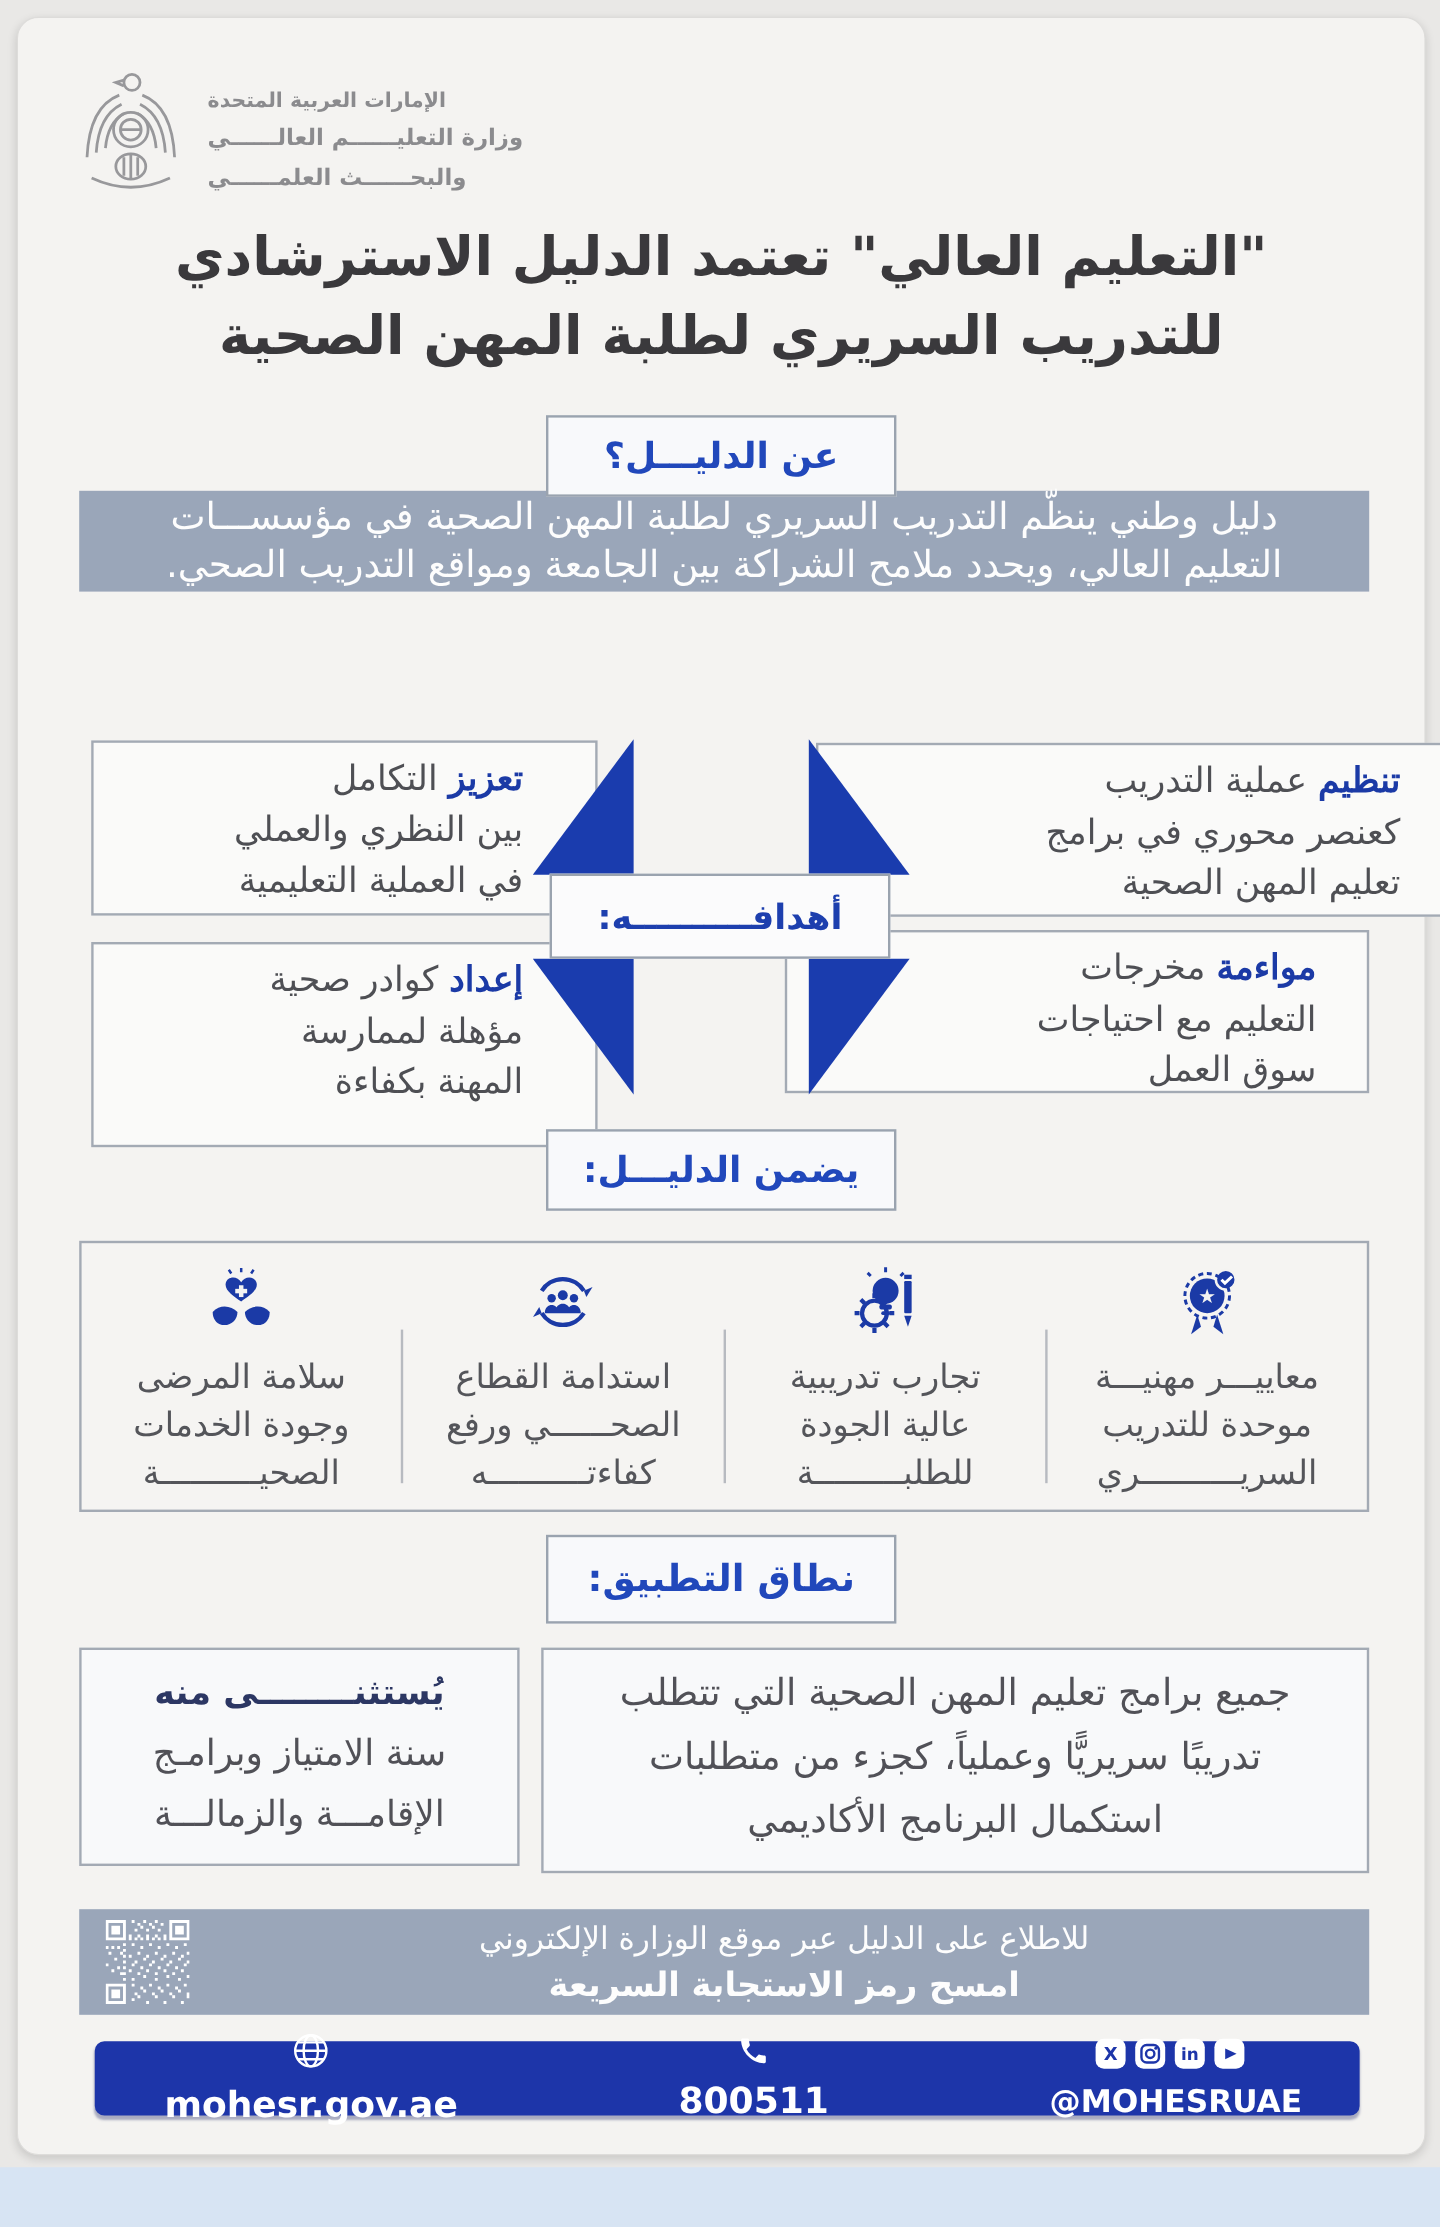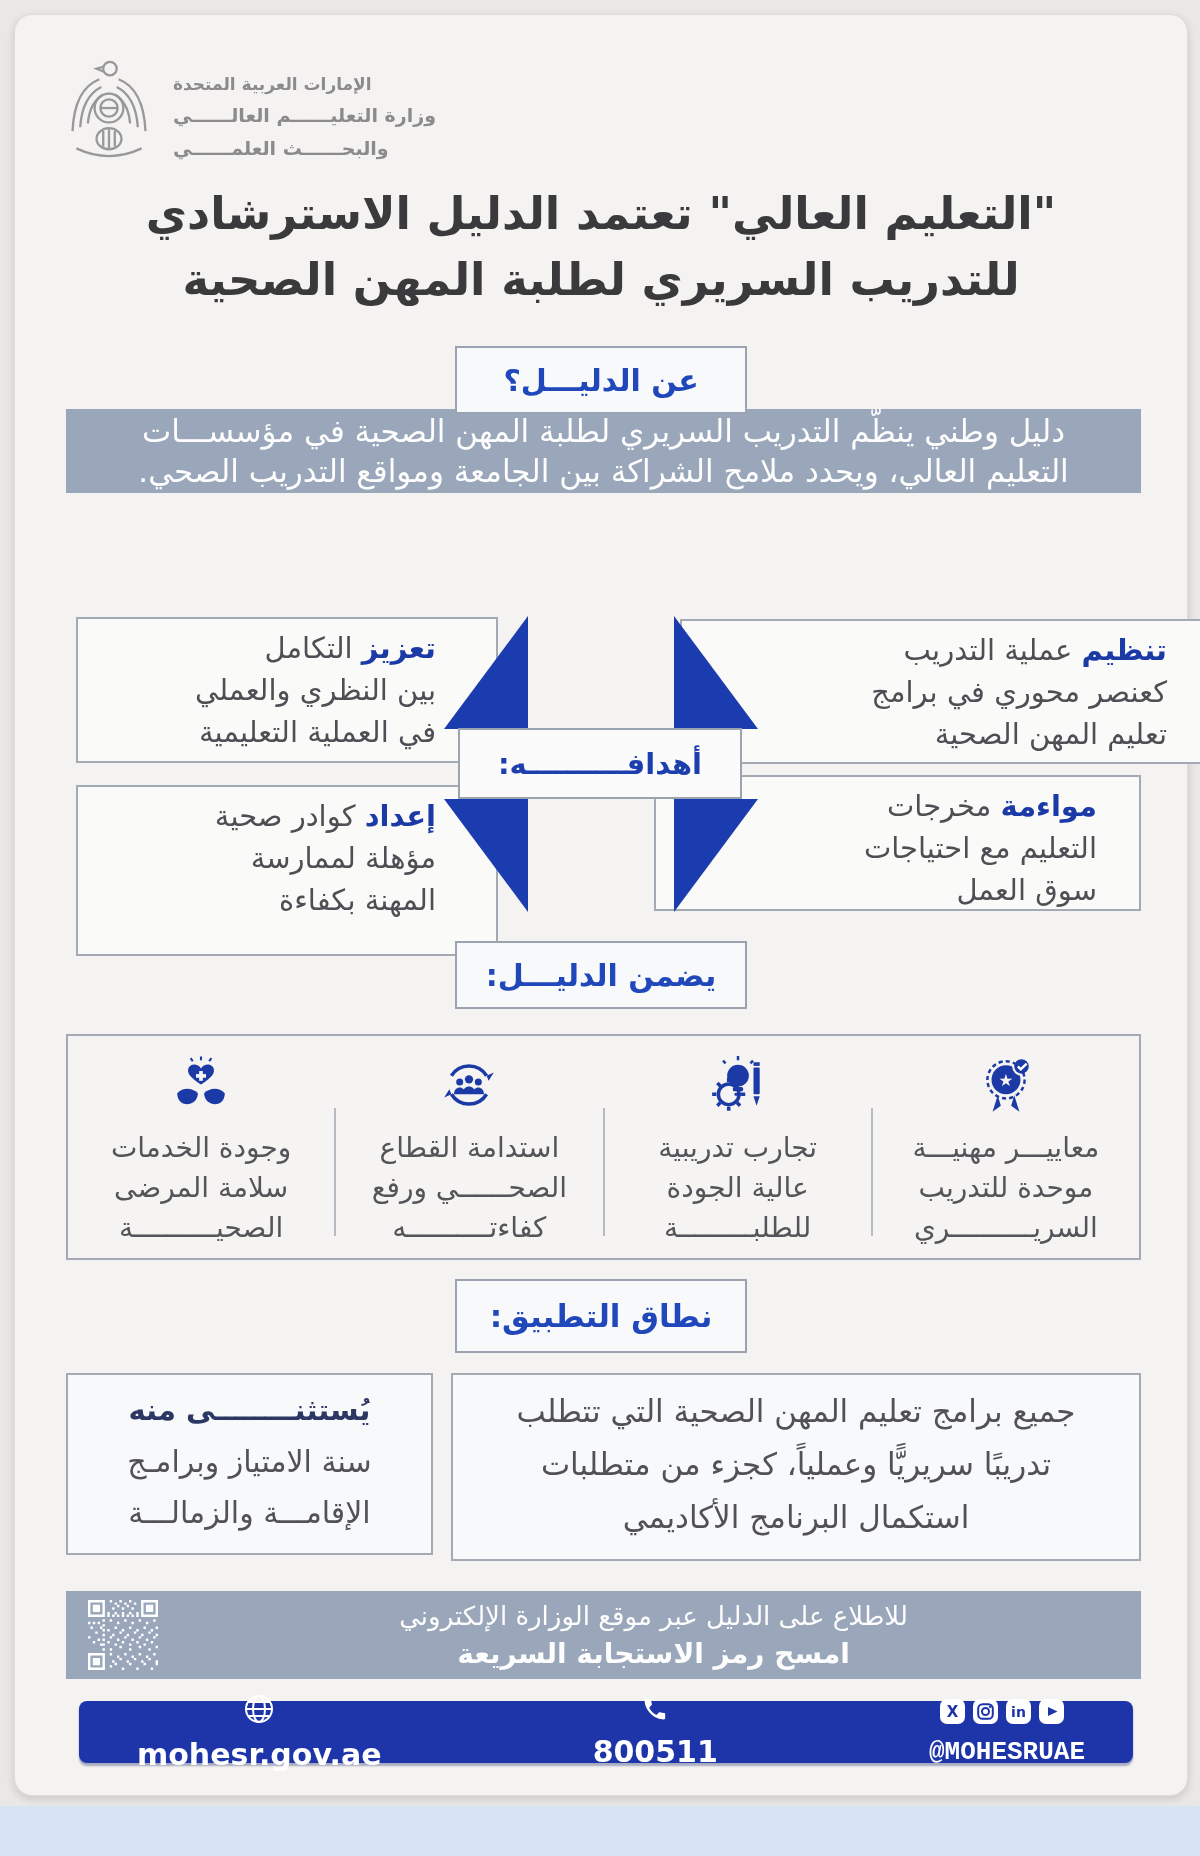--- a/index.html
+++ b/index.html
@@ -41,21 +41,21 @@
   }
   .about-panel{top:394px;height:84px;font-size:31px;line-height:40px;padding-top:2px;box-sizing:border-box;}
 
   
   .objectives{position:absolute;left:51px;top:598px;width:1075px;height:302px;}
   .obj-box{
     position:absolute;background:#fafaf9;border:2px solid #a3aab4;box-sizing:border-box;
     direction:rtl;text-align:right;font-size:29px;line-height:42px;color:#4e4f54;
     padding-top:8px;
   }
-  .obj-box .lead{font-weight:bold;color:#1b3aa6;}
+  .obj-box .lead{font-weight:bold;color:#1b3aa6;font-family:Liberation Serif, serif;}
   .obj-tr{left:614px;top:6px;width:531px;height:145px;padding-right:42px;padding-left:13px;}
   .obj-tl{left:10px;top:4px;width:422px;height:146px;padding-right:60px;}
   .obj-br{left:588px;top:162px;width:487px;height:136px;padding-right:42px;}
   .obj-bl{left:10px;top:160px;width:422px;height:171px;padding-right:60px;margin-top:12px;}
   .obj-motif{position:absolute;left:375px;top:2px;z-index:2;}
   .obj-label{
     position:absolute;left:392px;top:115px;width:284px;height:71px;z-index:4;
     background:#fbfbfc;border:2px solid #9aa3af;box-sizing:border-box;
     display:flex;align-items:center;justify-content:center;direction:rtl;
     font-size:29px;font-weight:bold;color:#1d3fae;
@@ -94,21 +94,21 @@
   
   .footer-bar{
     position:absolute;left:64px;top:1686px;width:1054px;height:62px;border-radius:8px;
     background:#1d35a9;box-shadow:0 3px 2px rgba(25,35,100,.35);
     display:flex;align-items:center;justify-content:space-between;
     padding:0 48px 0 58px;box-sizing:border-box;color:#ffffff;
   }
   .f-group{display:flex;align-items:center;gap:12px;flex-direction:column;}
   .f-site{font-size:30px;font-weight:bold;}
   .f-phone{font-size:30px;font-weight:bold;}
-  .f-handle{font-size:26px;font-weight:bold;font-family:Liberation Mono, monospace;}
+  .f-handle{font-size:26px;font-weight:bold;}
   .soc-row{display:flex;align-items:center;gap:6px;margin-right:10px;}
 </style>
 </head>
 <body>
 
 <div class="card">
 
   <div class="logo-row">
     <svg width="96" height="108" viewBox="0 0 100 110">
       <g stroke="#98989b" stroke-width="2.4" fill="none">
@@ -261,22 +261,22 @@
           <g fill="#1b3aa6">
             <path d="M30 14c3-5.5 11.5-5 12.5 1 1 5.5-6.5 10.5-12.5 14.5-6-4-13.5-9-12.5-14.5 1-6 9.5-6.5 12.5-1z"></path>
             <path d="M7 38 C13 31.5 22 33 27 38 C27 44 22 49.5 14.5 48.5 C9.5 47.5 7 43 7 38 Z"></path>
             <path d="M53 38 C47 31.5 38 33 33 38 C33 44 38 49.5 45.5 48.5 C50.5 47.5 53 43 53 38 Z"></path>
           </g>
           <rect x="28.2" y="16.5" width="3.6" height="9.5" fill="#f4f3f1"></rect>
           <rect x="25.2" y="19.4" width="9.6" height="3.6" fill="#f4f3f1"></rect>
           <path stroke="#1b3aa6" stroke-width="2" fill="none" d="M22 7l-2-3M30 6V2.5M38 7l2-3"></path>
         </svg>
       </div>
+      <div>سلامة المرضى</div>
       <div>وجودة الخدمات</div>
-      <div>سلامة المرضى</div>
       <div>الصحيــــــــــة</div>
     </div>
   </div>
 
   <div class="hdr-box hdr-scope">
     <span>نطاق التطبيق:</span>
   </div>
   <div class="scope-main">
     <div>جميع برامج تعليم المهن الصحية التي تتطلب</div>
     <div>تدريبًا سريريًّا وعملياً، كجزء من متطلبات</div>

